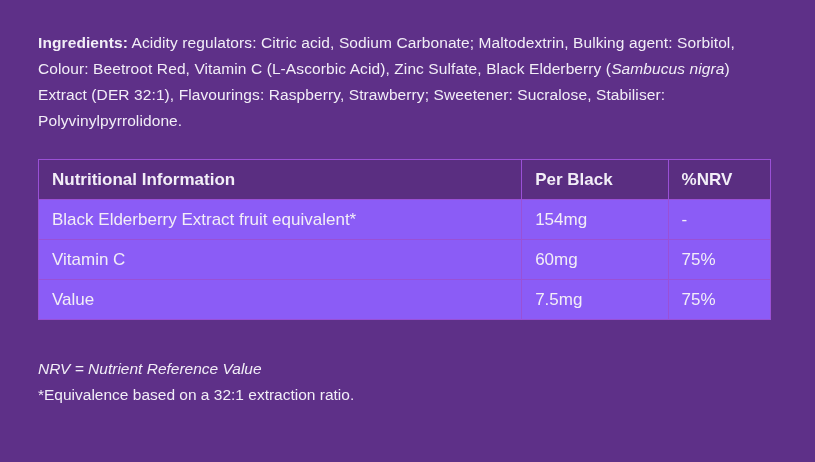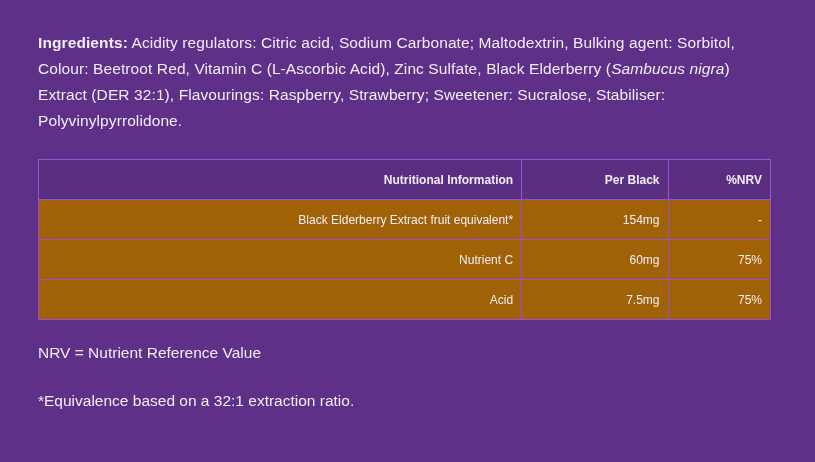--- a/index.html
+++ b/index.html
@@ -28,42 +28,42 @@
   table.nutrition {
     margin-top: 25px;
     width: 733px;
     border-collapse: collapse;
     table-layout: fixed;
   }
   table.nutrition th, table.nutrition td {
     border: 1.5px solid #9a50d6;
     height: 40px;
     padding: 0 8px 0 13px;
-    text-align: right;
+    text-align: left;
     vertical-align: middle;
-    font-size: 12px;
+    font-size: 17px;
   }
   table.nutrition th {
     font-weight: bold;
     background: #5a2e81;
   }
   table.nutrition td {
-    background: #a16207;
+    background: #8b5cf6;
     font-weight: normal;
   }
   col.c-name  { width: 66%; }
   col.c-per   { width: 20%; }
   col.c-nrv   { width: 14%; }
 
   .notes {
-    margin-top: 20px;
+    margin-top: 36px;
     line-height: 26px;
+    font-style: italic;
   }
   .footnote {
-    margin-top: 22px;
     line-height: 26px;
   }
 </style>
 </head>
 <body>
 
 <div class="container">
 
   <p class="ingredients"><span class="bold">Ingredients:</span><span> Acidity regulators: Citric acid, Sodium Carbonate; Maltodextrin, Bulking agent: Sorbitol, Colour: Beetroot Red, Vitamin C (L-Ascorbic Acid), Zinc Sulfate, Black Elderberry (</span><span class="italic">Sambucus nigra</span><span>) Extract (DER 32:1), Flavourings: Raspberry, Strawberry; Sweetener: Sucralose, Stabiliser: Polyvinylpyrrolidone.</span></p>
 
@@ -80,26 +80,26 @@
         <th>%NRV</th>
       </tr>
     </thead>
     <tbody>
       <tr>
         <td>Black Elderberry Extract fruit equivalent*</td>
         <td>154mg</td>
         <td>-</td>
       </tr>
       <tr>
-        <td>Nutrient C</td>
+        <td>Vitamin C</td>
         <td>60mg</td>
         <td>75%</td>
       </tr>
       <tr>
-        <td>Acid</td>
+        <td>Value</td>
         <td>7.5mg</td>
         <td>75%</td>
       </tr>
     </tbody>
   </table>
 
   <div class="notes">
     <div>NRV = Nutrient Reference Value</div>
   </div>
 

